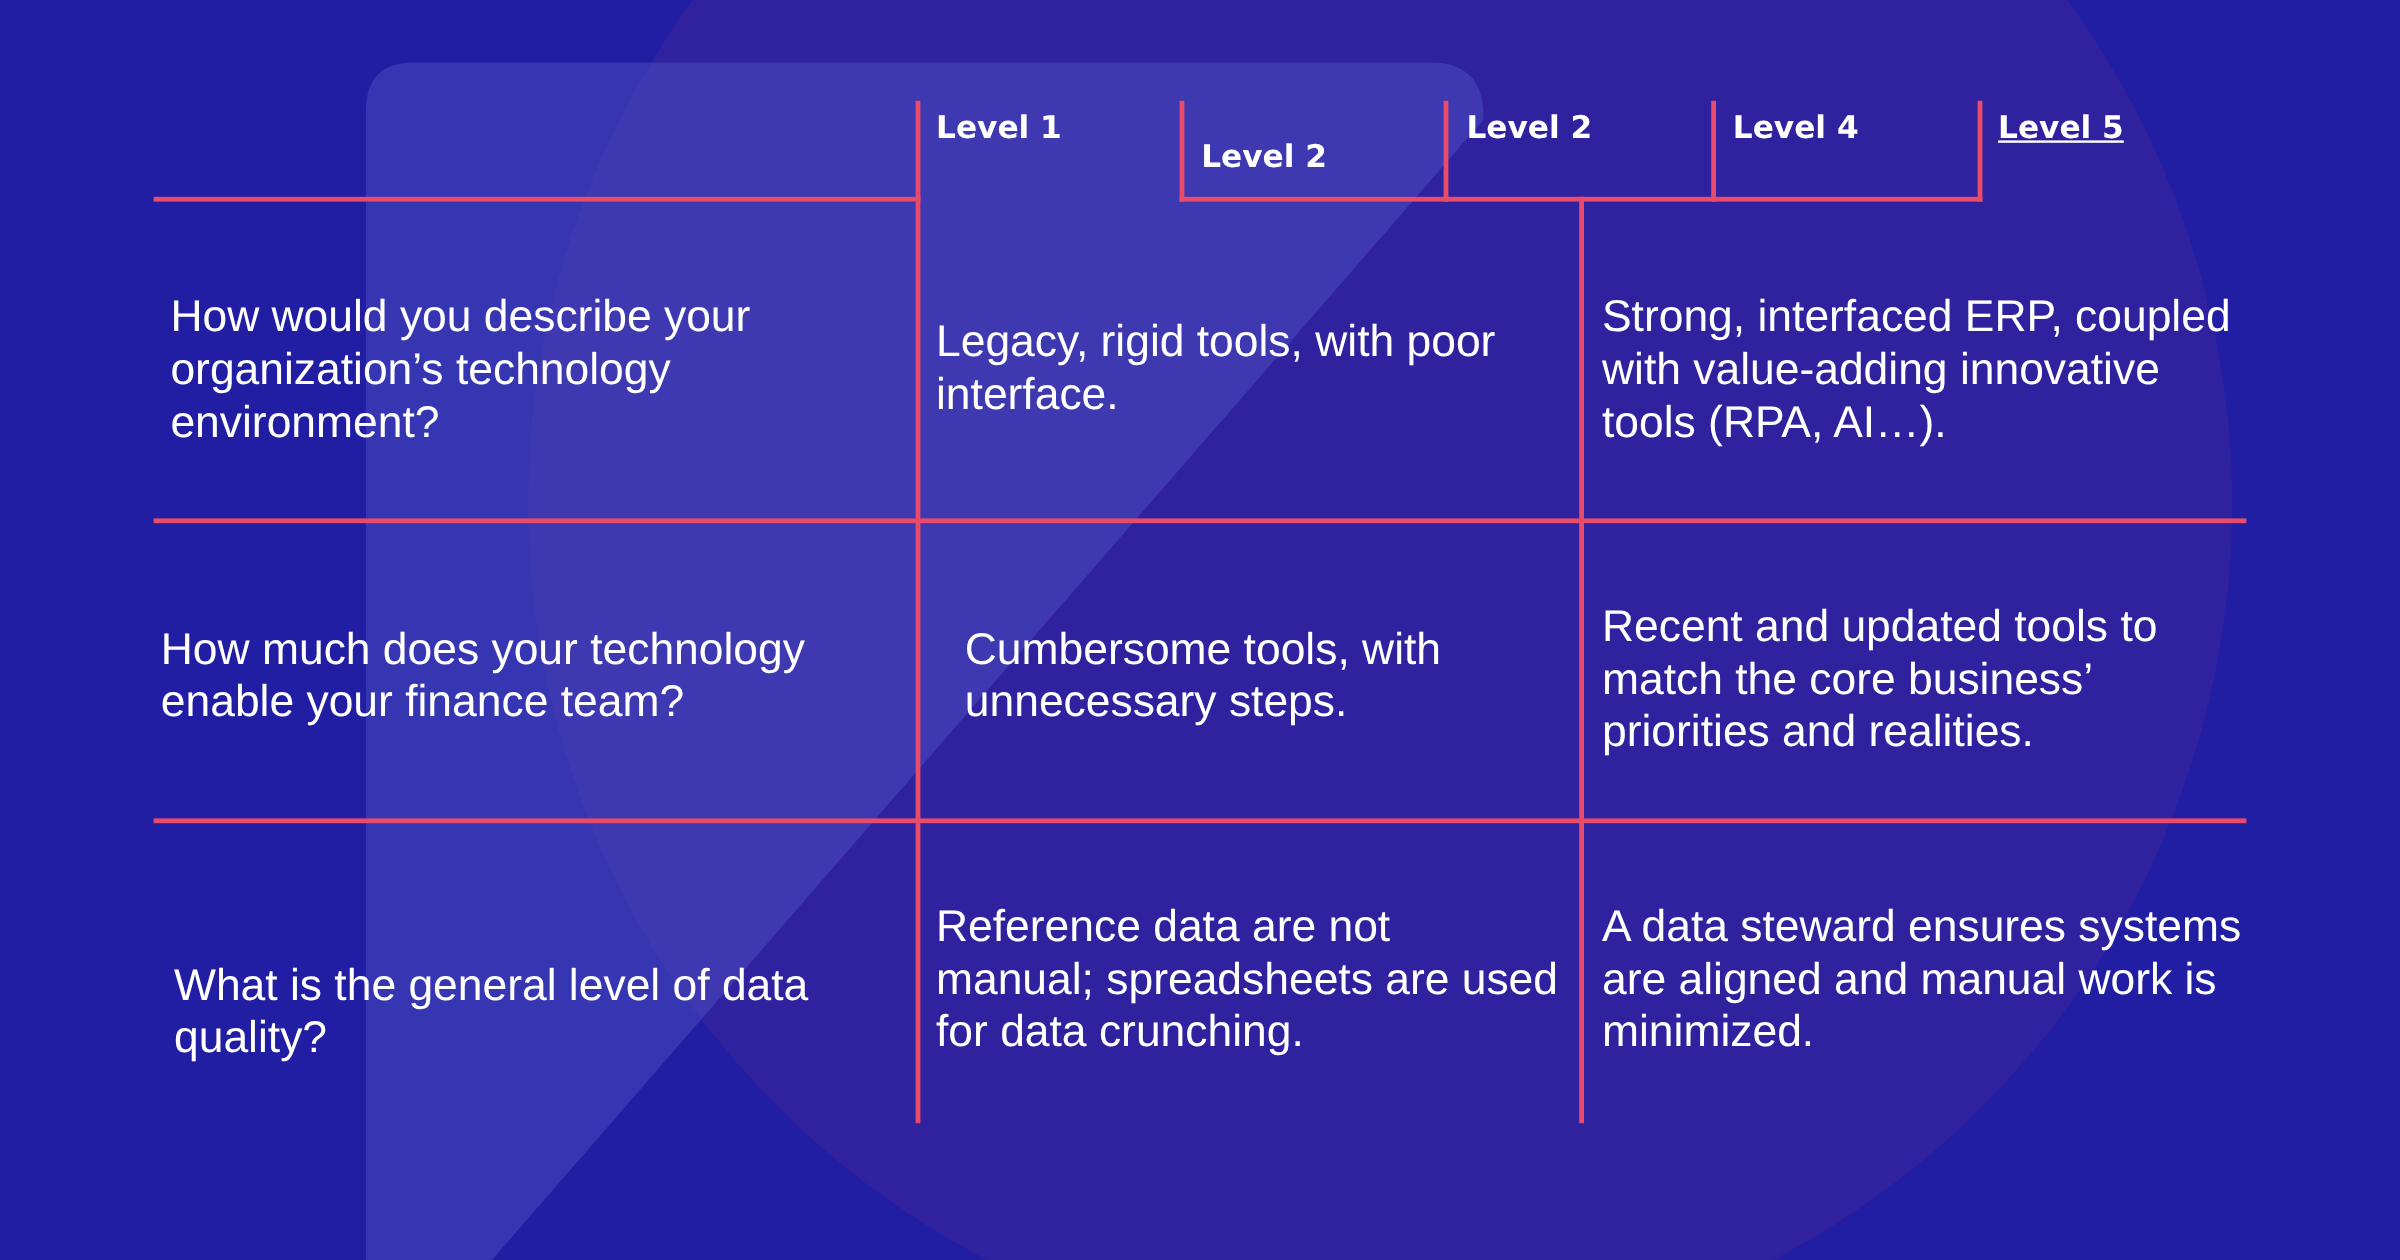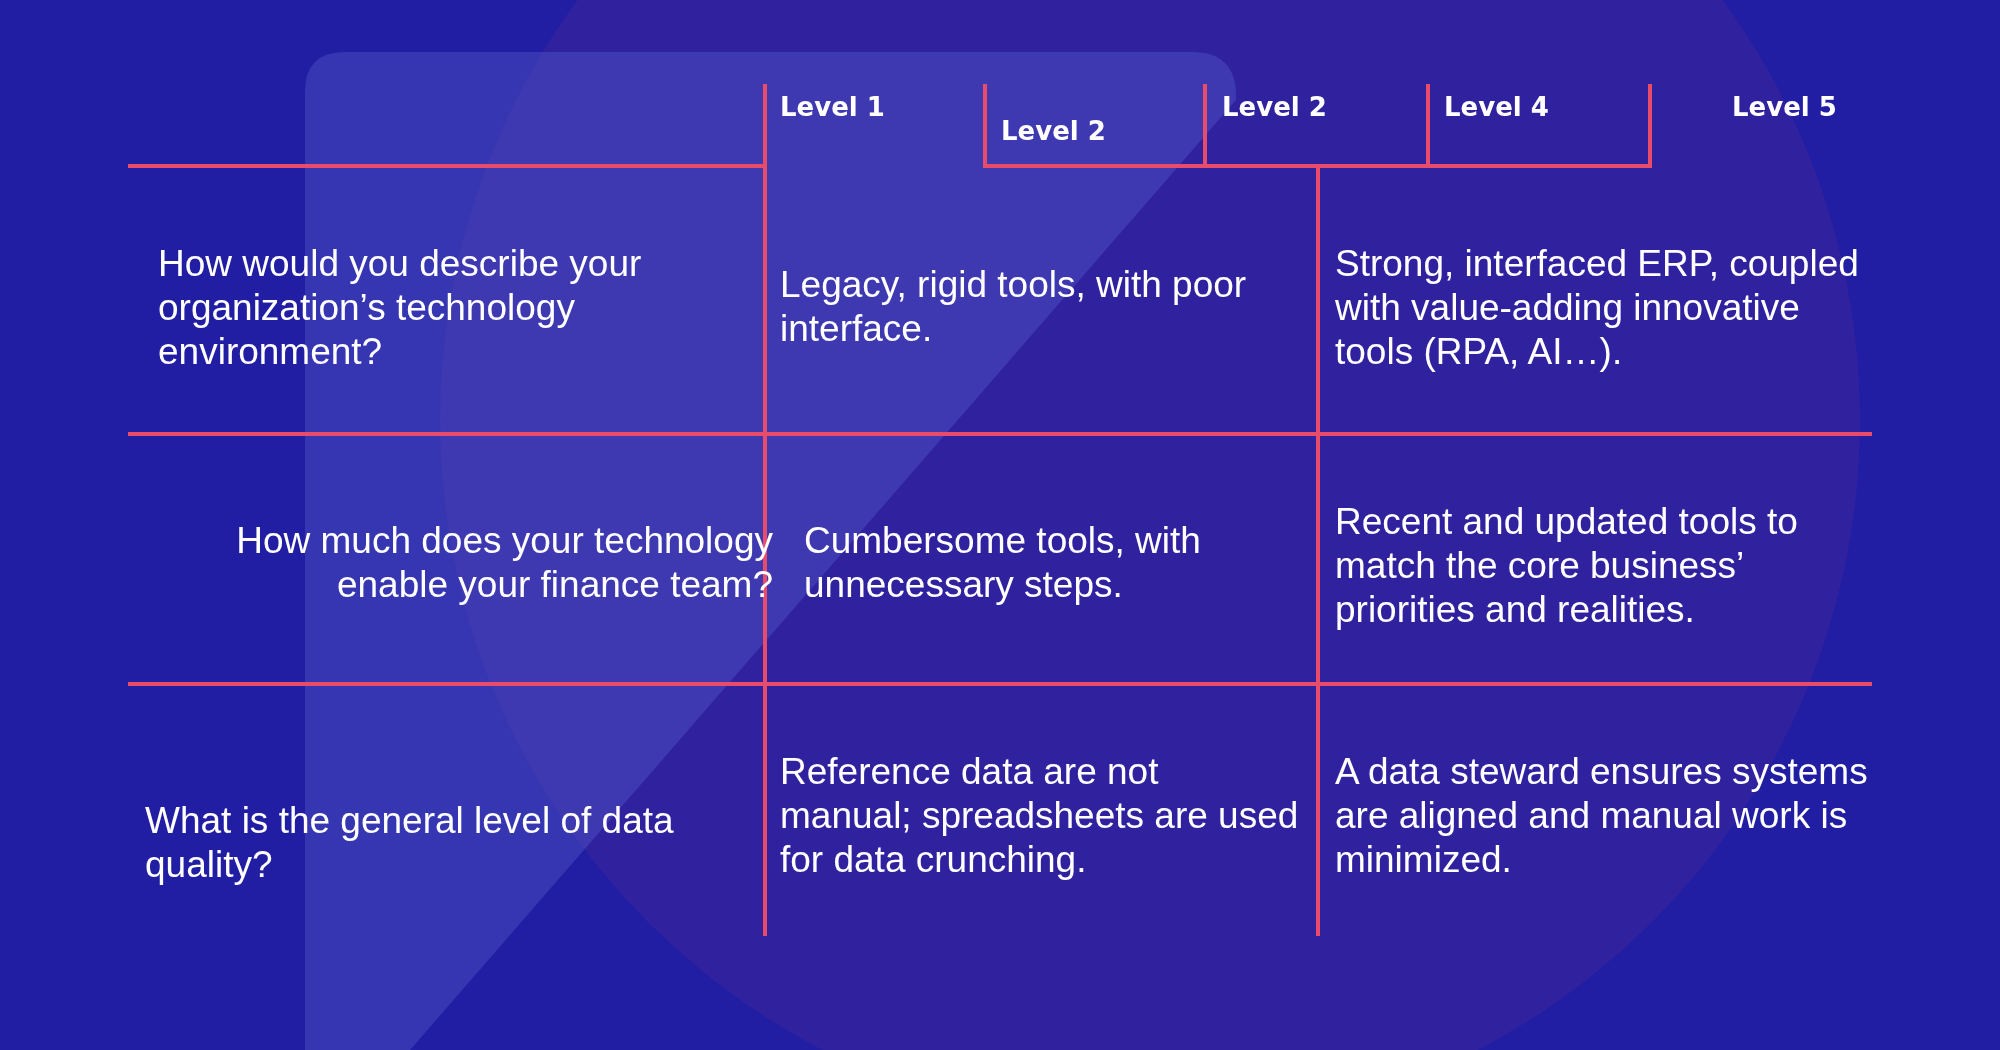--- a/index.html
+++ b/index.html
@@ -44,37 +44,37 @@
   <div class="line vline" style="left:1316px; top:164px; height:772px;"></div>
   <div class="line hline" style="left:128px; top:432px; width:1744px;"></div>
   <div class="line hline" style="left:128px; top:682px; width:1744px;"></div>
 </div>
 
 <div>
   <div class="level-label" style="left:780px;">Level 1</div>
   <div class="level-label" style="left:1001px;margin-top:24px;">Level 2</div>
   <div class="level-label" style="left:1222px;">Level 2</div>
   <div class="level-label" style="left:1444px;">Level 4</div>
-  <div class="level-label" style="left:1732px;">Level 5</div>
+  <div class="level-label" style="left:1665px;text-decoration:underline;">Level 5</div>
 </div>
 
 <div>
-  <div class="cell" style="left:158px; top:238px; width:600px; height:140px;justify-content:center;">
+  <div class="cell" style="left:142px; top:238px; width:600px; height:140px;justify-content:center;">
     <span>How would you describe your organization’s technology environment?</span>
   </div>
   <div class="cell" style="left:780px; top:262px; width:530px; height:90px;">
     <span>Legacy, rigid tools, with poor interface.</span>
   </div>
   <div class="cell" style="left:1335px; top:238px; width:540px; height:140px;">
     <span>Strong, interfaced ERP, coupled with value-adding innovative tools (RPA, AI…).</span>
   </div>
 </div>
 
 <div>
-  <div class="cell" style="left:158px; top:518px; width:615px; height:90px;text-align:right;">
+  <div class="cell" style="left:134px; top:518px; width:615px; height:90px;">
     <span>How much does your technology enable your finance team?</span>
   </div>
   <div class="cell" style="left:764px; top:518px; width:500px; height:90px;margin-left:40px;">
     <span>Cumbersome tools, with unnecessary steps.</span>
   </div>
   <div class="cell" style="left:1335px; top:496px; width:540px; height:140px;">
     <span>Recent and updated tools to match the core business’ priorities and realities.</span>
   </div>
 </div>
 

